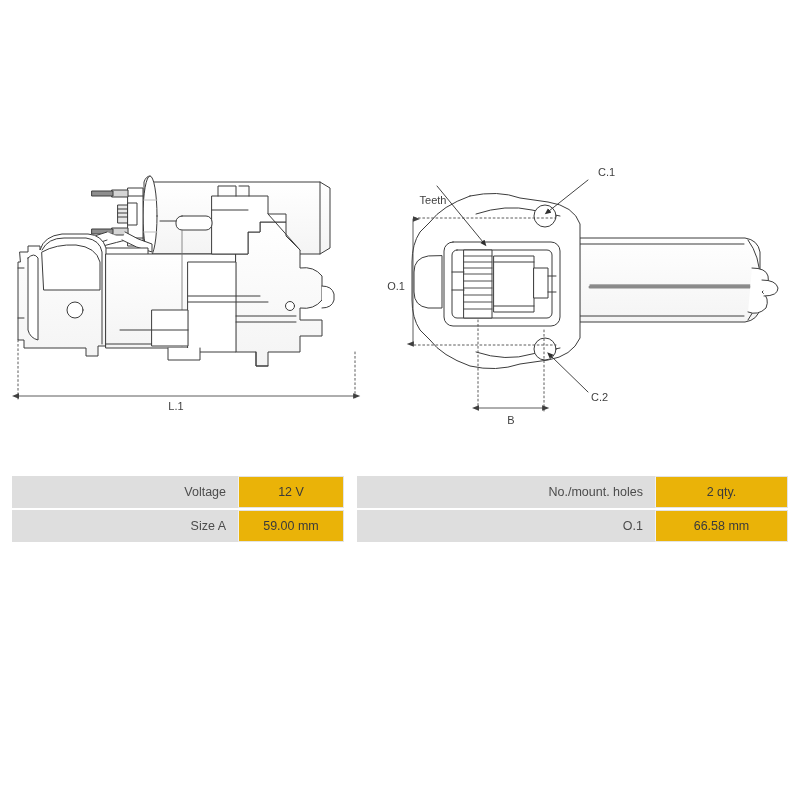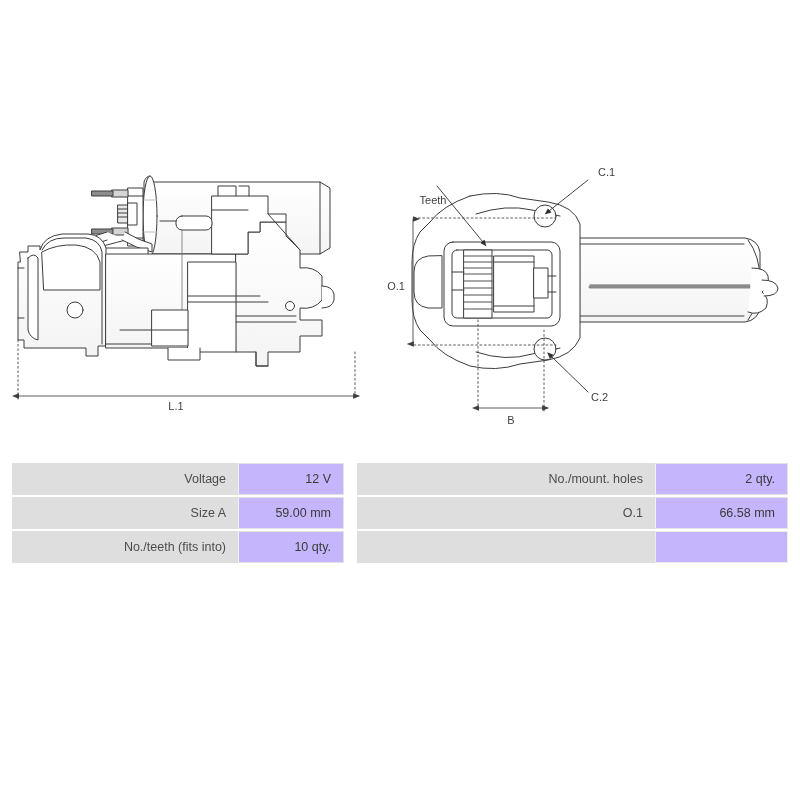--- a/index.html
+++ b/index.html
@@ -35,21 +35,21 @@
   #drawings svg {
     display: block;
     width: 800px;
     height: 460px;
   }
 
   
   #spec-table {
     position: absolute;
     left: 12px;
-    top: 461px;
+    top: 474px;
     width: 678px;
   }
   table.spec {
     border-collapse: separate;
     border-spacing: 0 2px;
     width: 776px;
     table-layout: fixed;
   }
   table.spec td {
     height: 30px;
@@ -58,22 +58,22 @@
     vertical-align: middle;
     white-space: nowrap;
     overflow: hidden;
   }
   td.label {
     background: #dedede;
     text-align: right;
     color: #4c4c4c;
   }
   td.value {
-    background: #c4b5fd;
-    text-align: right;
+    background: #eab308;
+    text-align: center;
     color: #3b3b3b;
     border-top: 1px solid #e3e3e3;
     border-bottom: 1px solid #e3e3e3;
     border-right: 1px solid #e3e3e3;
     border-left: 1px solid #f2f2f2;
   }
   td.value.empty {
     border-color: #ececec;
   }
   col.c-label-1 { width: 226px; }
@@ -304,24 +304,17 @@
           <td class="label">No./mount. holes</td>
           <td class="value">2 qty.</td>
         </tr>
         <tr>
           <td class="label">Size A</td>
           <td class="value">59.00 mm</td>
           <td class="gap"></td>
           <td class="label">O.1</td>
           <td class="value">66.58 mm</td>
         </tr>
-        <tr>
-          <td class="label">No./teeth (fits into)</td>
-          <td class="value">10 qty.</td>
-          <td class="gap"></td>
-          <td class="label"></td>
-          <td class="value empty"></td>
-        </tr>
       </tbody>
     </table>
   </div>
 
 </div>
 
 </body></html>

